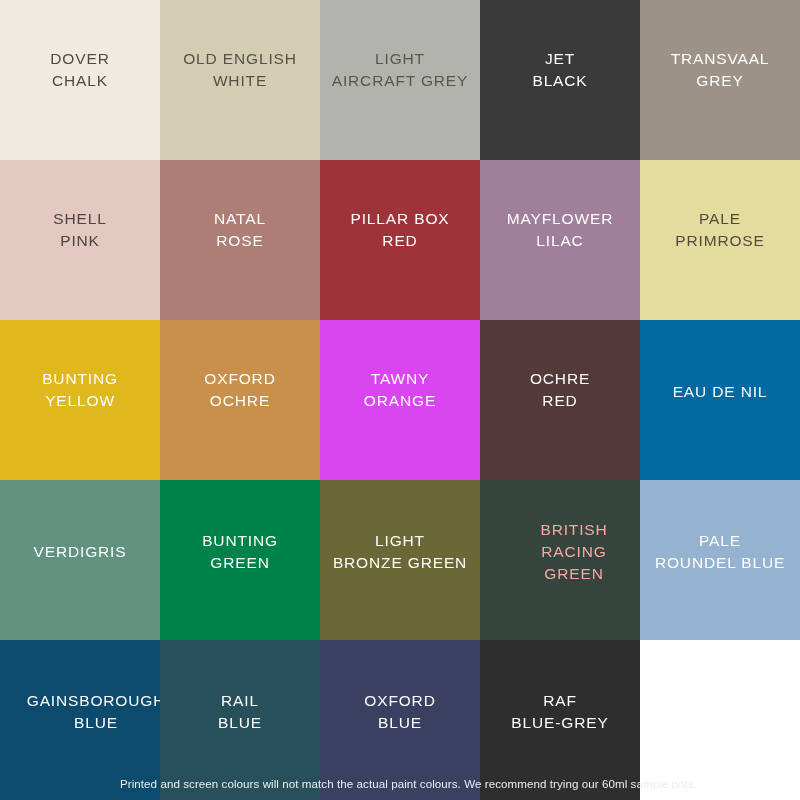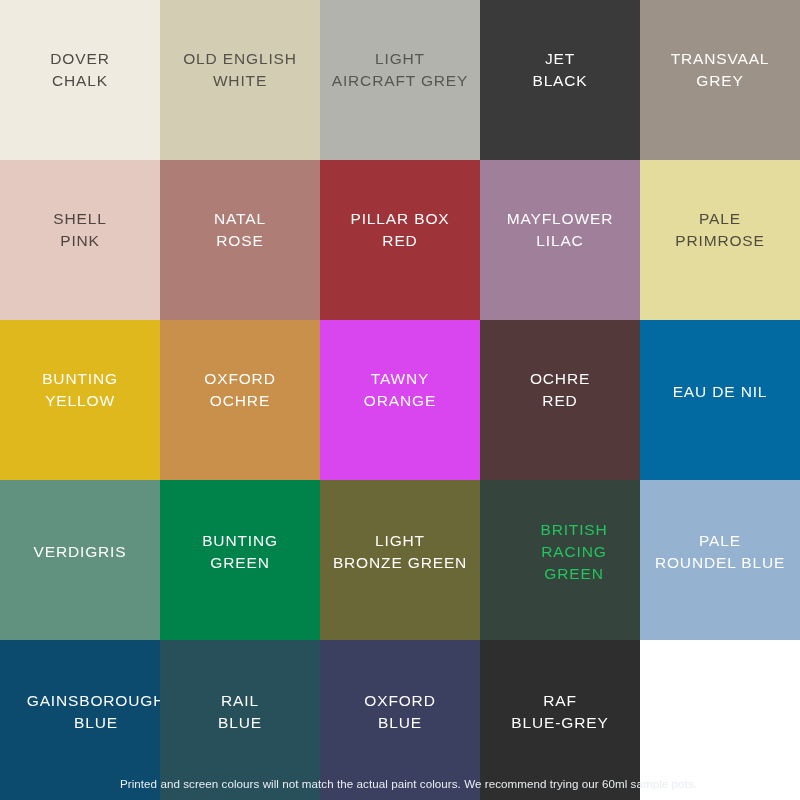--- a/index.html
+++ b/index.html
@@ -143,21 +143,21 @@
     </div>
     <div class="swatch row-4" style="background: rgb(0, 130, 75);">
       <span class="swatch-label" style="color: rgb(255, 255, 255);">BUNTING
 GREEN</span>
     </div>
     <div class="swatch row-4" style="background: rgb(107, 104, 56);">
       <span class="swatch-label" style="color: rgb(255, 255, 255);">LIGHT
 BRONZE GREEN</span>
     </div>
     <div class="swatch row-4" style="background: rgb(54, 68, 62);">
-      <span class="swatch-label" style="color: #22c55e; margin-left: 28px;">BRITISH
+      <span class="swatch-label" style="color: #fca5a5; margin-left: 28px;">BRITISH
 RACING GREEN</span>
     </div>
     <div class="swatch row-5" style="background: rgb(149, 178, 208);">
       <span class="swatch-label" style="color: rgb(255, 255, 255);">PALE
 ROUNDEL BLUE</span>
     </div>
     <div class="swatch row-5" style="background: #0c4a6e; padding-left: 32px;">
       <span class="swatch-label" style="color: rgb(255, 255, 255);">GAINSBOROUGH
 BLUE</span>
     </div>

